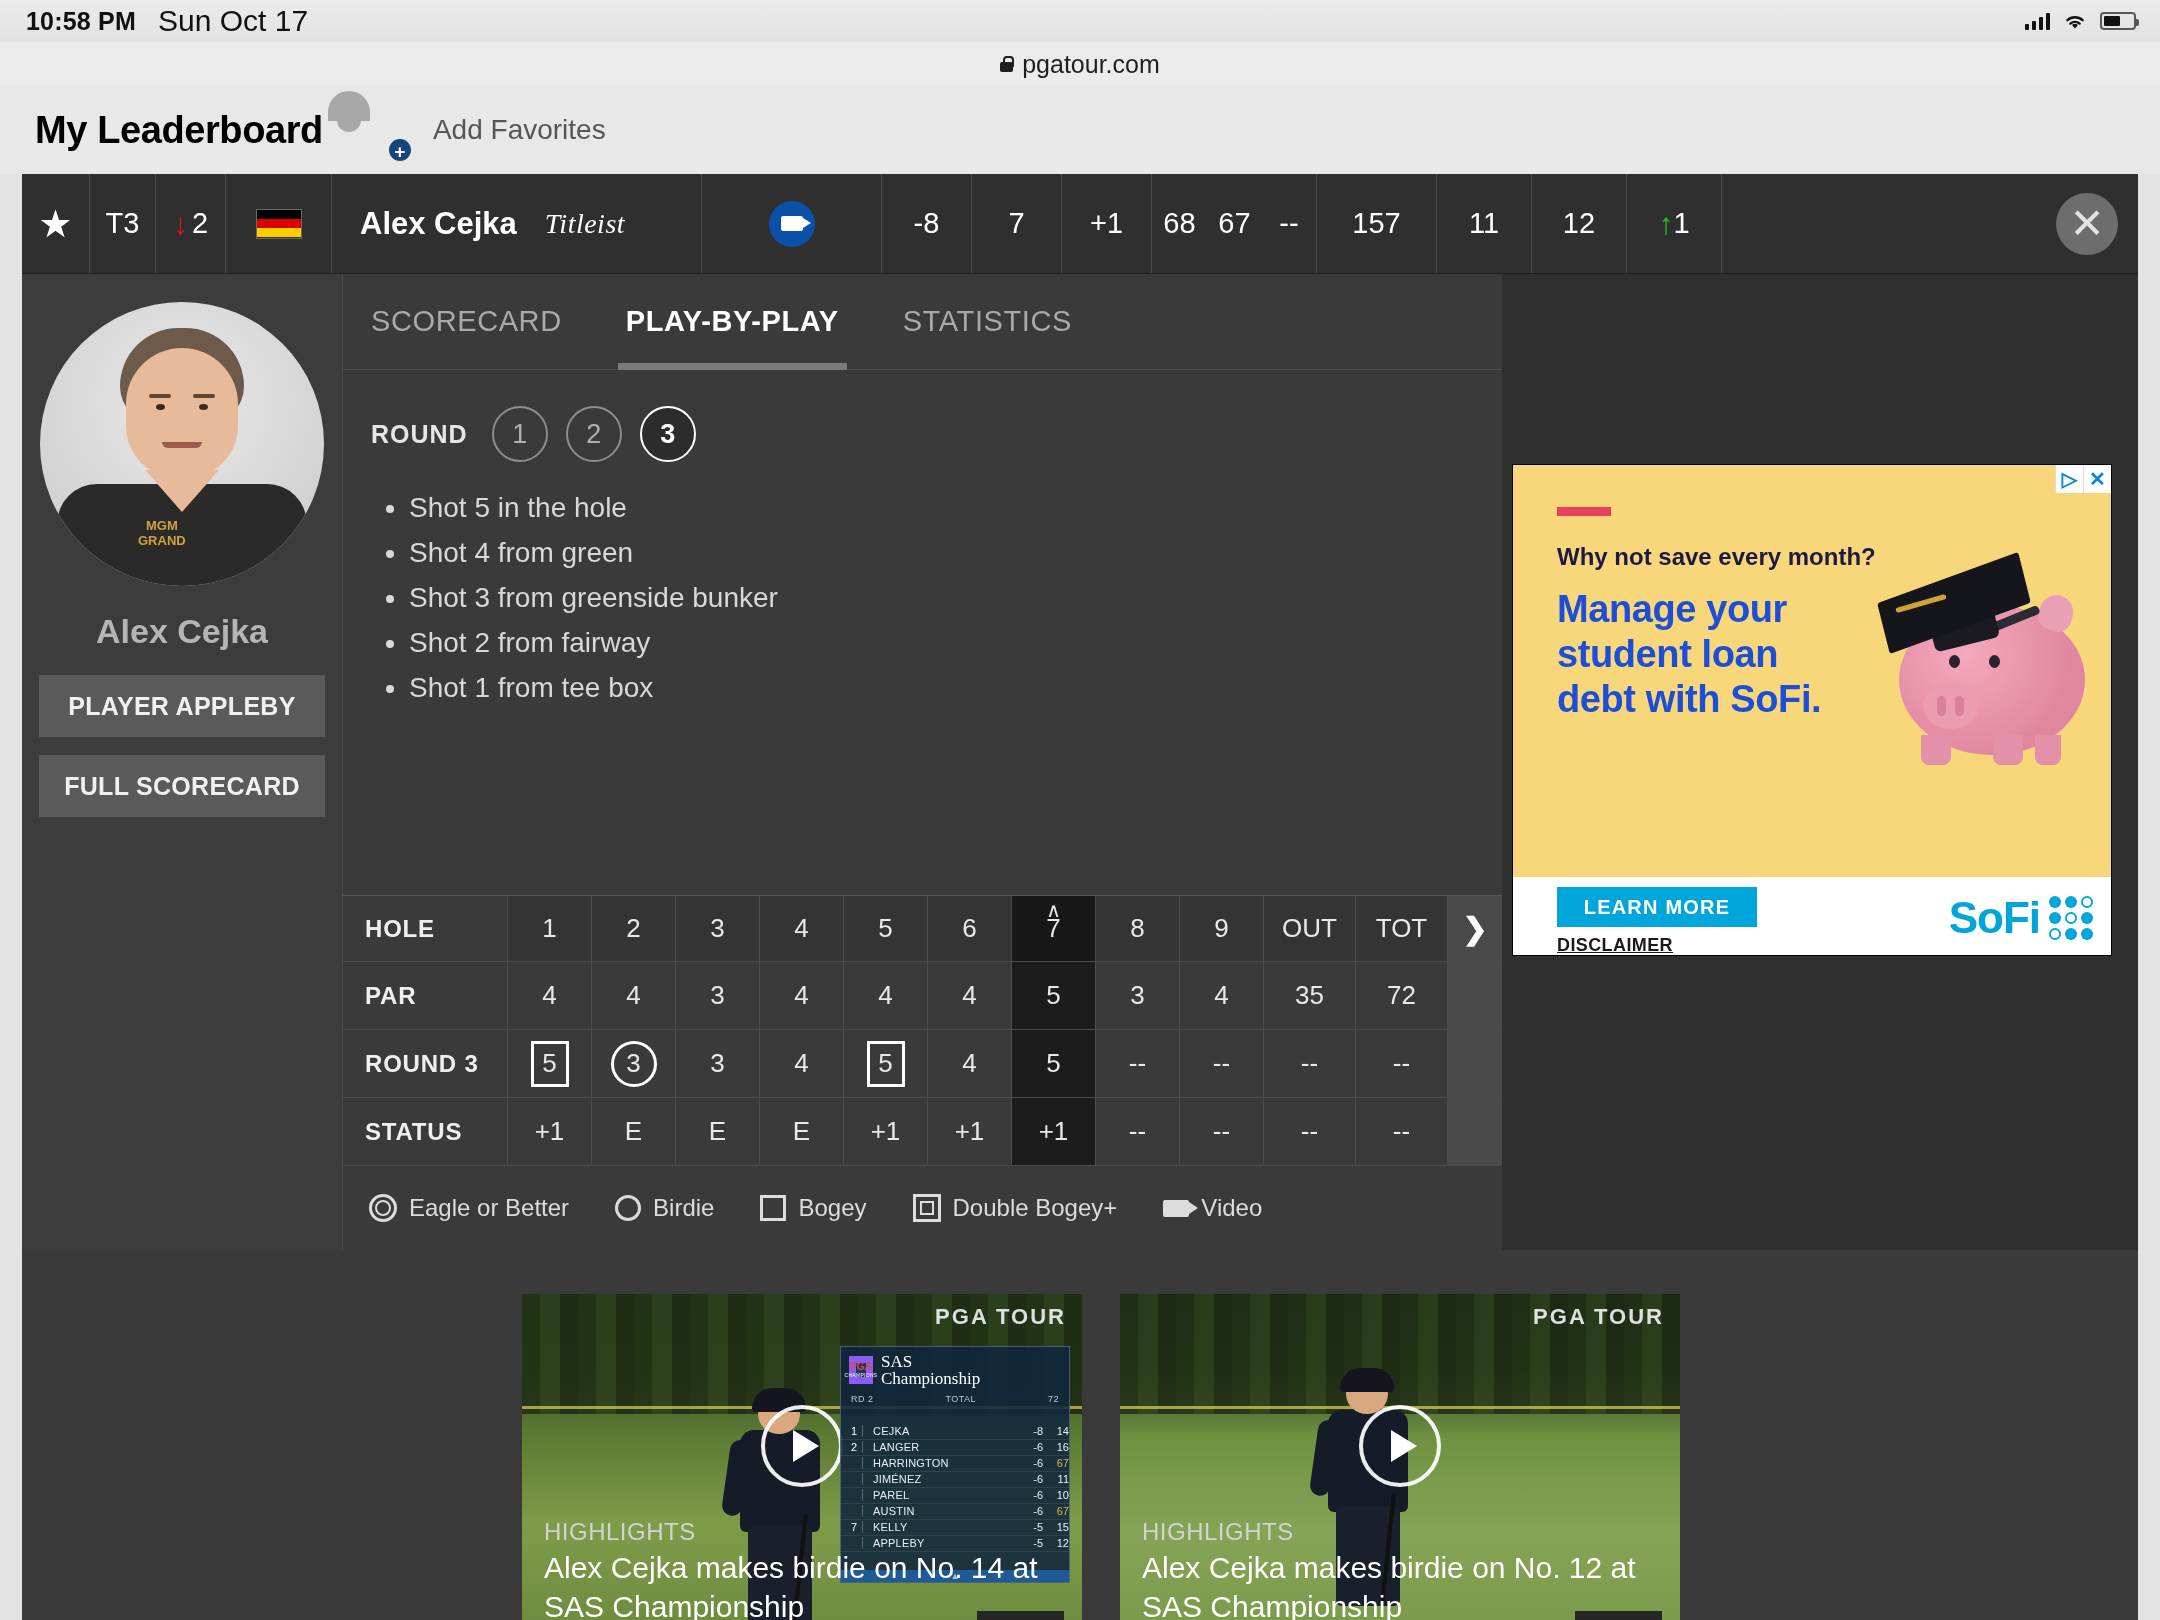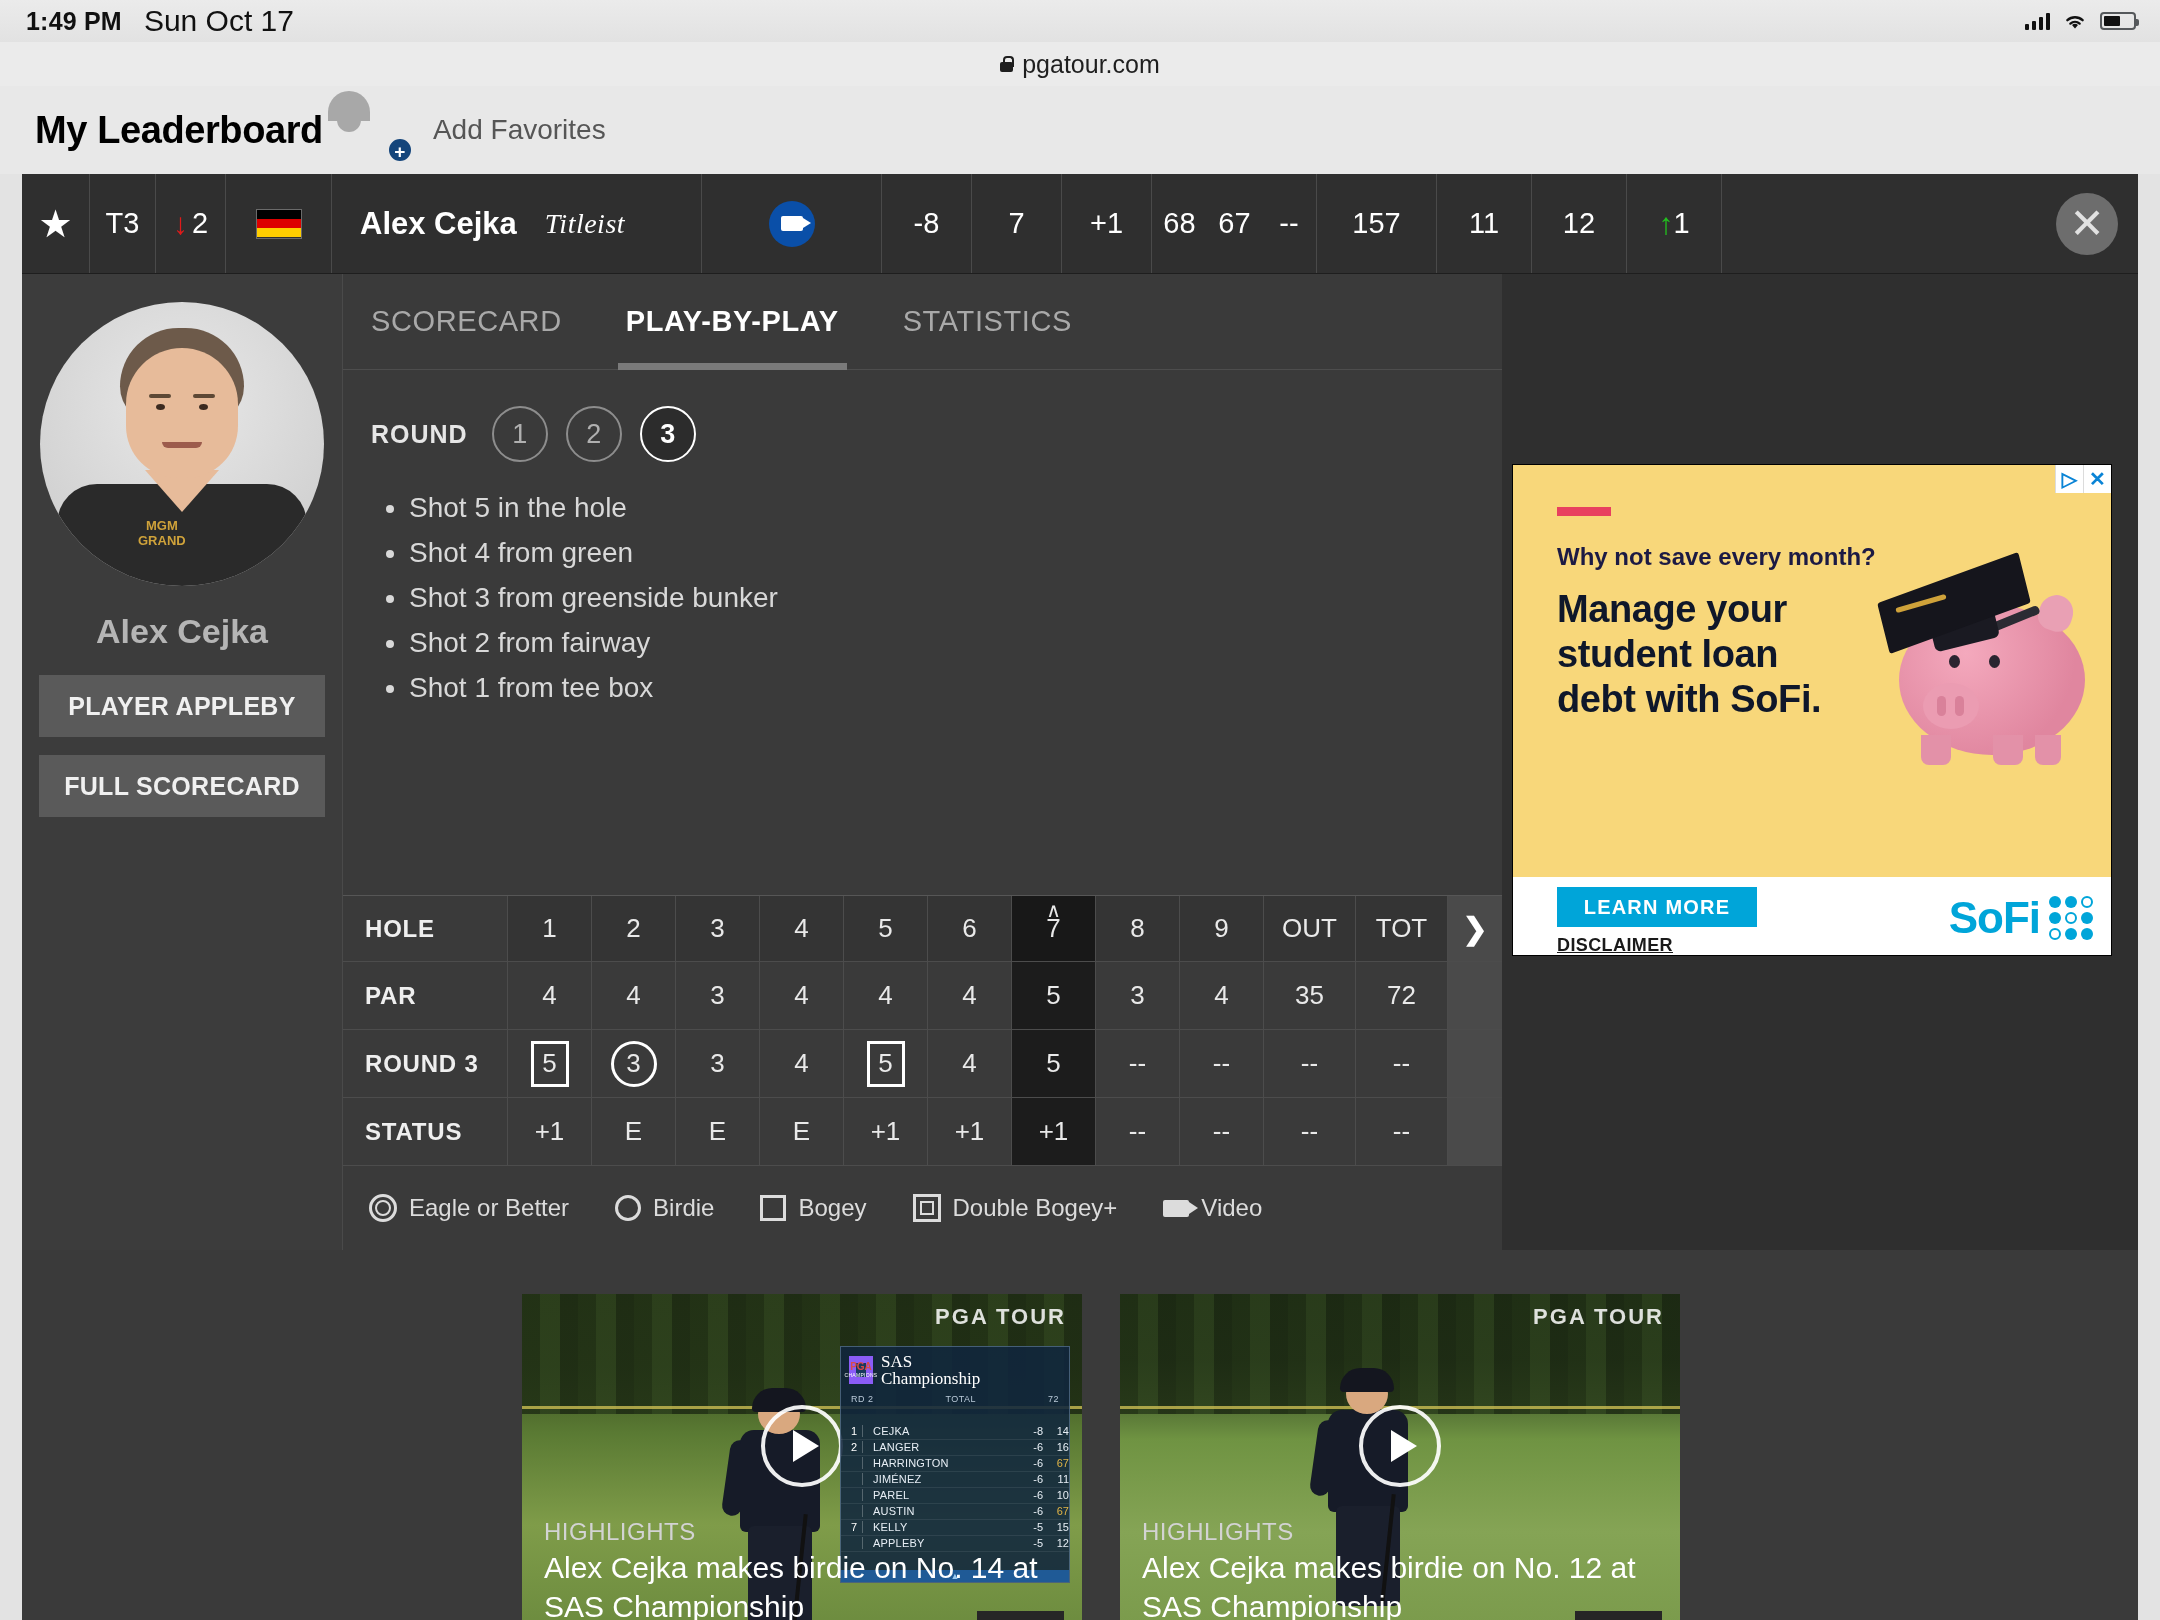--- a/index.html
+++ b/index.html
@@ -177,21 +177,21 @@
   .ad {
     position:absolute; left:10px; top:190px;
     width: 600px; height: 492px; background:#fff;
     border:1px solid #000;
   }
   .ad-top { position:relative; height: 412px; background:#f8d77a; overflow:hidden; }
   .ad-ctrls { position:absolute; right:0; top:0; display:flex; z-index:5; }
   .ad-ctrls span { width:28px; height:28px; background:#fff; color:#0a84d6; font-size:20px; display:flex; align-items:center; justify-content:center; border-left:1px solid #dcdcdc; font-weight:700;}
   .ad-rule { position:absolute; left:44px; top:42px; width:54px; height:9px; background:#e8405f; }
   .ad-kicker { position:absolute; left:44px; top:78px; font-size:24px; font-weight:700; color:#1c1a44; }
-  .ad-head { position:absolute; left:44px; top:122px; font-size:38px; font-weight:800; color:#0f172a; line-height:1.18; letter-spacing:-.4px; }
+  .ad-head { position:absolute; left:44px; top:122px; font-size:38px; font-weight:800; color:#1d4ed8; line-height:1.18; letter-spacing:-.4px; }
   .piggy { position:absolute; right:8px; top:106px; width:218px; height:196px; }
   .pig-body { position:absolute; left:14px; top:34px; width:186px; height:150px; border-radius:50%; background:radial-gradient(circle at 36% 32%, #f4a9bd, #e0869f 70%); }
   .pig-ear { position:absolute; right:30px; top:24px; width:34px; height:36px; background:#e9a0b4; border-radius:50% 50% 40% 40%; transform:rotate(18deg); }
   .pig-snout { position:absolute; left:38px; top:112px; width:56px; height:46px; border-radius:50%; background:#eb9cb2; }
   .pig-snout::before,.pig-snout::after{content:'';position:absolute;top:13px;width:9px;height:20px;border-radius:5px;background:#d9819a;}
   .pig-snout::before{left:14px;} .pig-snout::after{left:32px;}
   .pig-eyeL,.pig-eyeR{position:absolute;top:84px;width:11px;height:13px;border-radius:50%;background:#2a2430;}
   .pig-eyeL{left:64px;} .pig-eyeR{left:104px;}
   .pig-legL,.pig-legR,.pig-legB{position:absolute;bottom:2px;width:30px;height:30px;border-radius:0 0 8px 8px;background:#e391a8;}
   .pig-legL{left:36px;} .pig-legR{left:108px;} .pig-legB{left:150px;width:26px;}
@@ -253,21 +253,21 @@
   .lbo-r .n { flex:1; padding-left:10px; border-left:1px solid rgba(255,255,255,.25); margin-left:5px; letter-spacing:.2px;}
   .lbo-r .t { width:26px; text-align:right; }
   .lbo-r .x { width:26px; text-align:right; }
   .lbo-r .x.gold { color:#e0b447; }
   .lbo-foot { height:12px; background:#1f5a96; display:flex; align-items:center; justify-content:center; color:#9ecbf0; font-size:9px;}
 </style>
 </head>
 <body>
 
 <div class="statusbar">
-  <span class="sb-time">1:49 PM</span>
+  <span class="sb-time">10:58 PM</span>
   <span class="sb-date">Sun Oct 17</span>
   <span class="sb-right">
     <span class="bars">
         <i></i>
         <i></i>
         <i></i>
         <i></i>
       </span>
     <span class="wifi">
       <svg width="24" height="18" viewBox="0 0 24 18">

